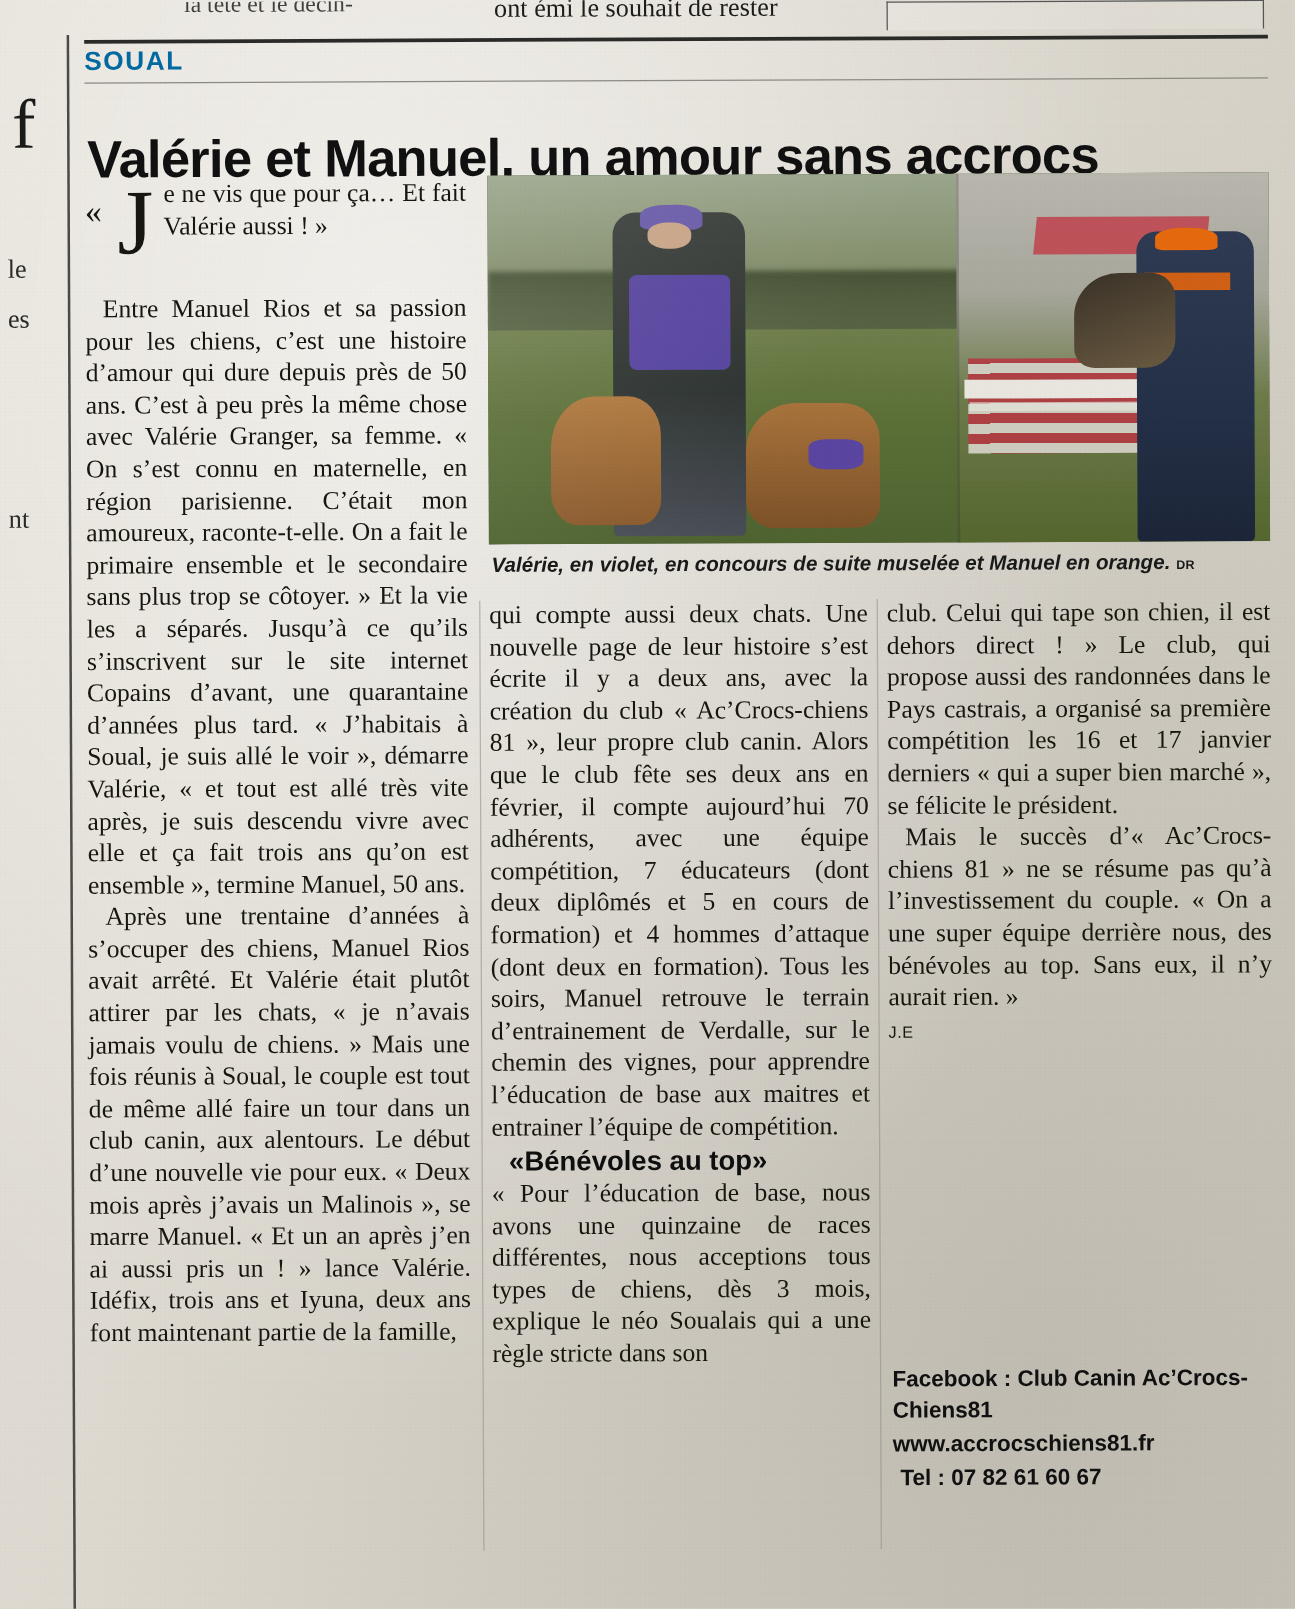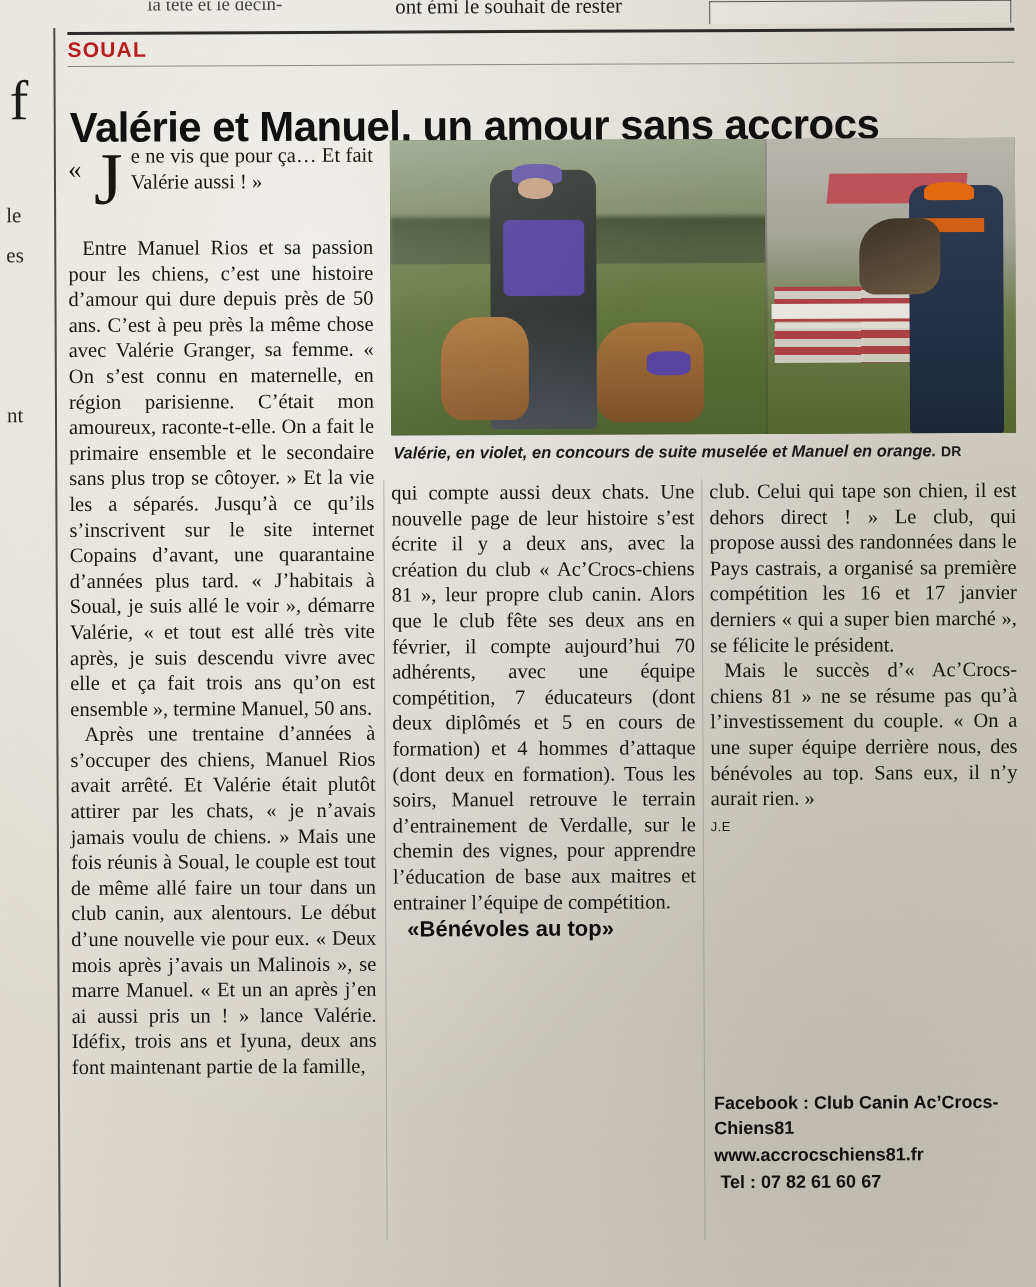--- a/index.html
+++ b/index.html
@@ -88,21 +88,21 @@
   }
 
   
   .kicker {
     position: absolute;
     left: 70px; top: 36px;
     font-family: "Liberation Sans", sans-serif;
     font-weight: bold;
     font-size: 21px;
     letter-spacing: 1.2px;
-    color: #b91c1c;
+    color: #0369a1;
   }
   .rule-top {
     position: absolute;
     left: 70px; top: 30px;
     width: 947px; height: 3px;
     background: #2b2b29;
   }
   .rule-under-kicker {
     position: absolute;
     left: 70px; top: 64px;
@@ -234,21 +234,21 @@
     font-family: "Liberation Sans", sans-serif;
     font-style: italic;
     font-weight: bold;
     font-size: 16.5px;
     line-height: 20px;
     color: #1a1a1a;
   }
   .caption .credit {
     font-style: normal;
     font-weight: bold;
-    font-size: 14px;
+    font-size: 10px;
     letter-spacing: .3px;
   }
 
   
   .col {
     position: absolute;
     font-size: 20.5px;
     line-height: 25.6px;
     text-align: justify;
     text-justify: inter-word;
@@ -388,20 +388,21 @@
       <span class="dropcap">J</span>
       <span>e ne vis que pour ça… Et fait Valérie aussi ! »</span>
     </div>
     <p>Entre Manuel Rios et sa passion pour les chiens, c’est une histoire d’amour qui dure depuis près de 50 ans. C’est à peu près la même chose avec Valérie Granger, sa femme. « On s’est connu en maternelle, en région parisienne. C’était mon amoureux, raconte-t-elle. On a fait le primaire ensemble et le secondaire sans plus trop se côtoyer. » Et la vie les a séparés. Jusqu’à ce qu’ils s’inscrivent sur le site internet Copains d’avant, une quarantaine d’années plus tard. « J’habitais à Soual, je suis allé le voir », démarre Valérie, « et tout est allé très vite après, je suis descendu vivre avec elle et ça fait trois ans qu’on est ensemble », termine Manuel, 50 ans.</p>
     <p>Après une trentaine d’années à s’occuper des chiens, Manuel Rios avait arrêté. Et Valérie était plutôt attirer par les chats, « je n’avais jamais voulu de chiens. » Mais une fois réunis à Soual, le couple est tout de même allé faire un tour dans un club canin, aux alentours. Le début d’une nouvelle vie pour eux. « Deux mois après j’avais un Malinois », se marre Manuel. « Et un an après j’en ai aussi pris un ! » lance Valérie. Idéfix, trois ans et Iyuna, deux ans font maintenant partie de la famille,</p>
   </div>
 
   <div class="col" id="col2">
     <p class="first">qui compte aussi deux chats. Une nouvelle page de leur histoire s’est écrite il y a deux ans, avec la création du club « Ac’Crocs-chiens 81 », leur propre club canin. Alors que le club fête ses deux ans en février, il compte aujourd’hui 70 adhérents, avec une équipe compétition, 7 éducateurs (dont deux diplômés et 5 en cours de formation) et 4 hommes d’attaque (dont deux en formation). Tous les soirs, Manuel retrouve le terrain d’entrainement de Verdalle, sur le chemin des vignes, pour apprendre l’éducation de base aux maitres et entrainer l’équipe de compétition.</p>
     <p class="subhead">«Bénévoles au top»</p>
+    <p class="first">« Pour l’éducation de base, nous avons une quinzaine de races différentes, nous acceptions tous types de chiens, dès 3 mois, explique le néo Soualais qui a une règle stricte dans son</p>
   </div>
 
   <div class="col" id="col3">
     <p class="first">club. Celui qui tape son chien, il est dehors direct ! » Le club, qui propose aussi des randonnées dans le Pays castrais, a organisé sa première compétition les 16 et 17 janvier derniers « qui a super bien marché », se félicite le président.</p>
     <p>Mais le succès d’« Ac’Crocs-chiens 81 » ne se résume pas qu’à l’investissement du couple. « On a une super équipe derrière nous, des bénévoles au top. Sans eux, il n’y aurait rien. »</p>
     <p class="first"><span class="signature">J.E</span></p>
   </div>
 
   <div class="contact">
     <div>Facebook : Club Canin Ac’Crocs-Chiens81</div>

